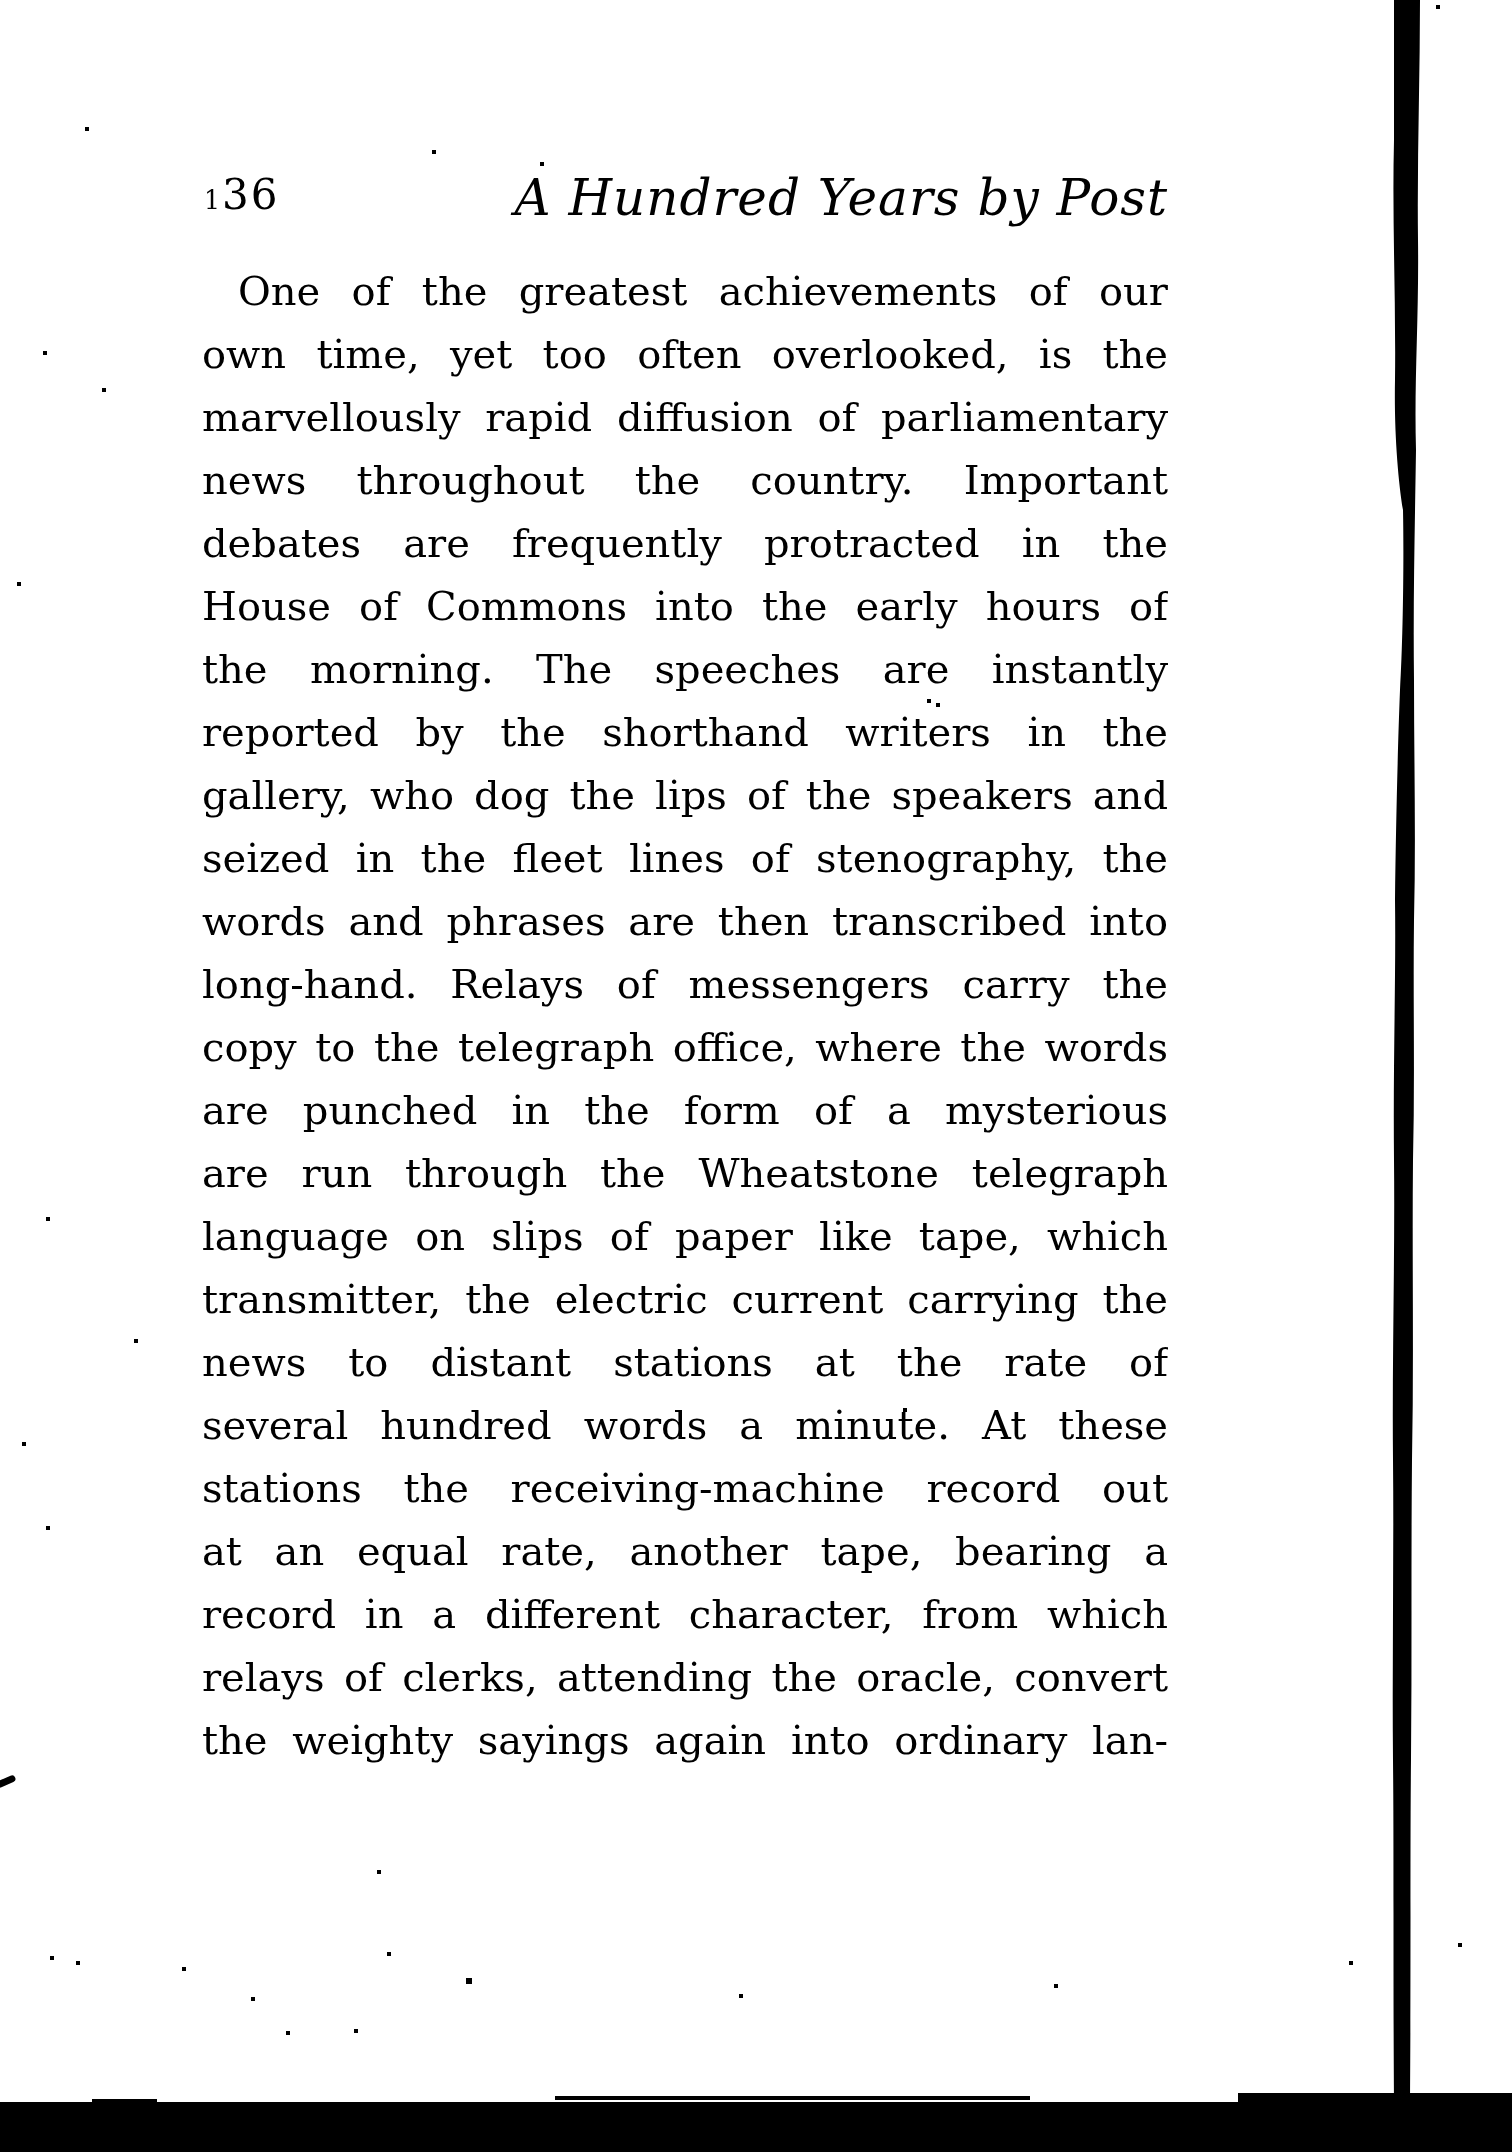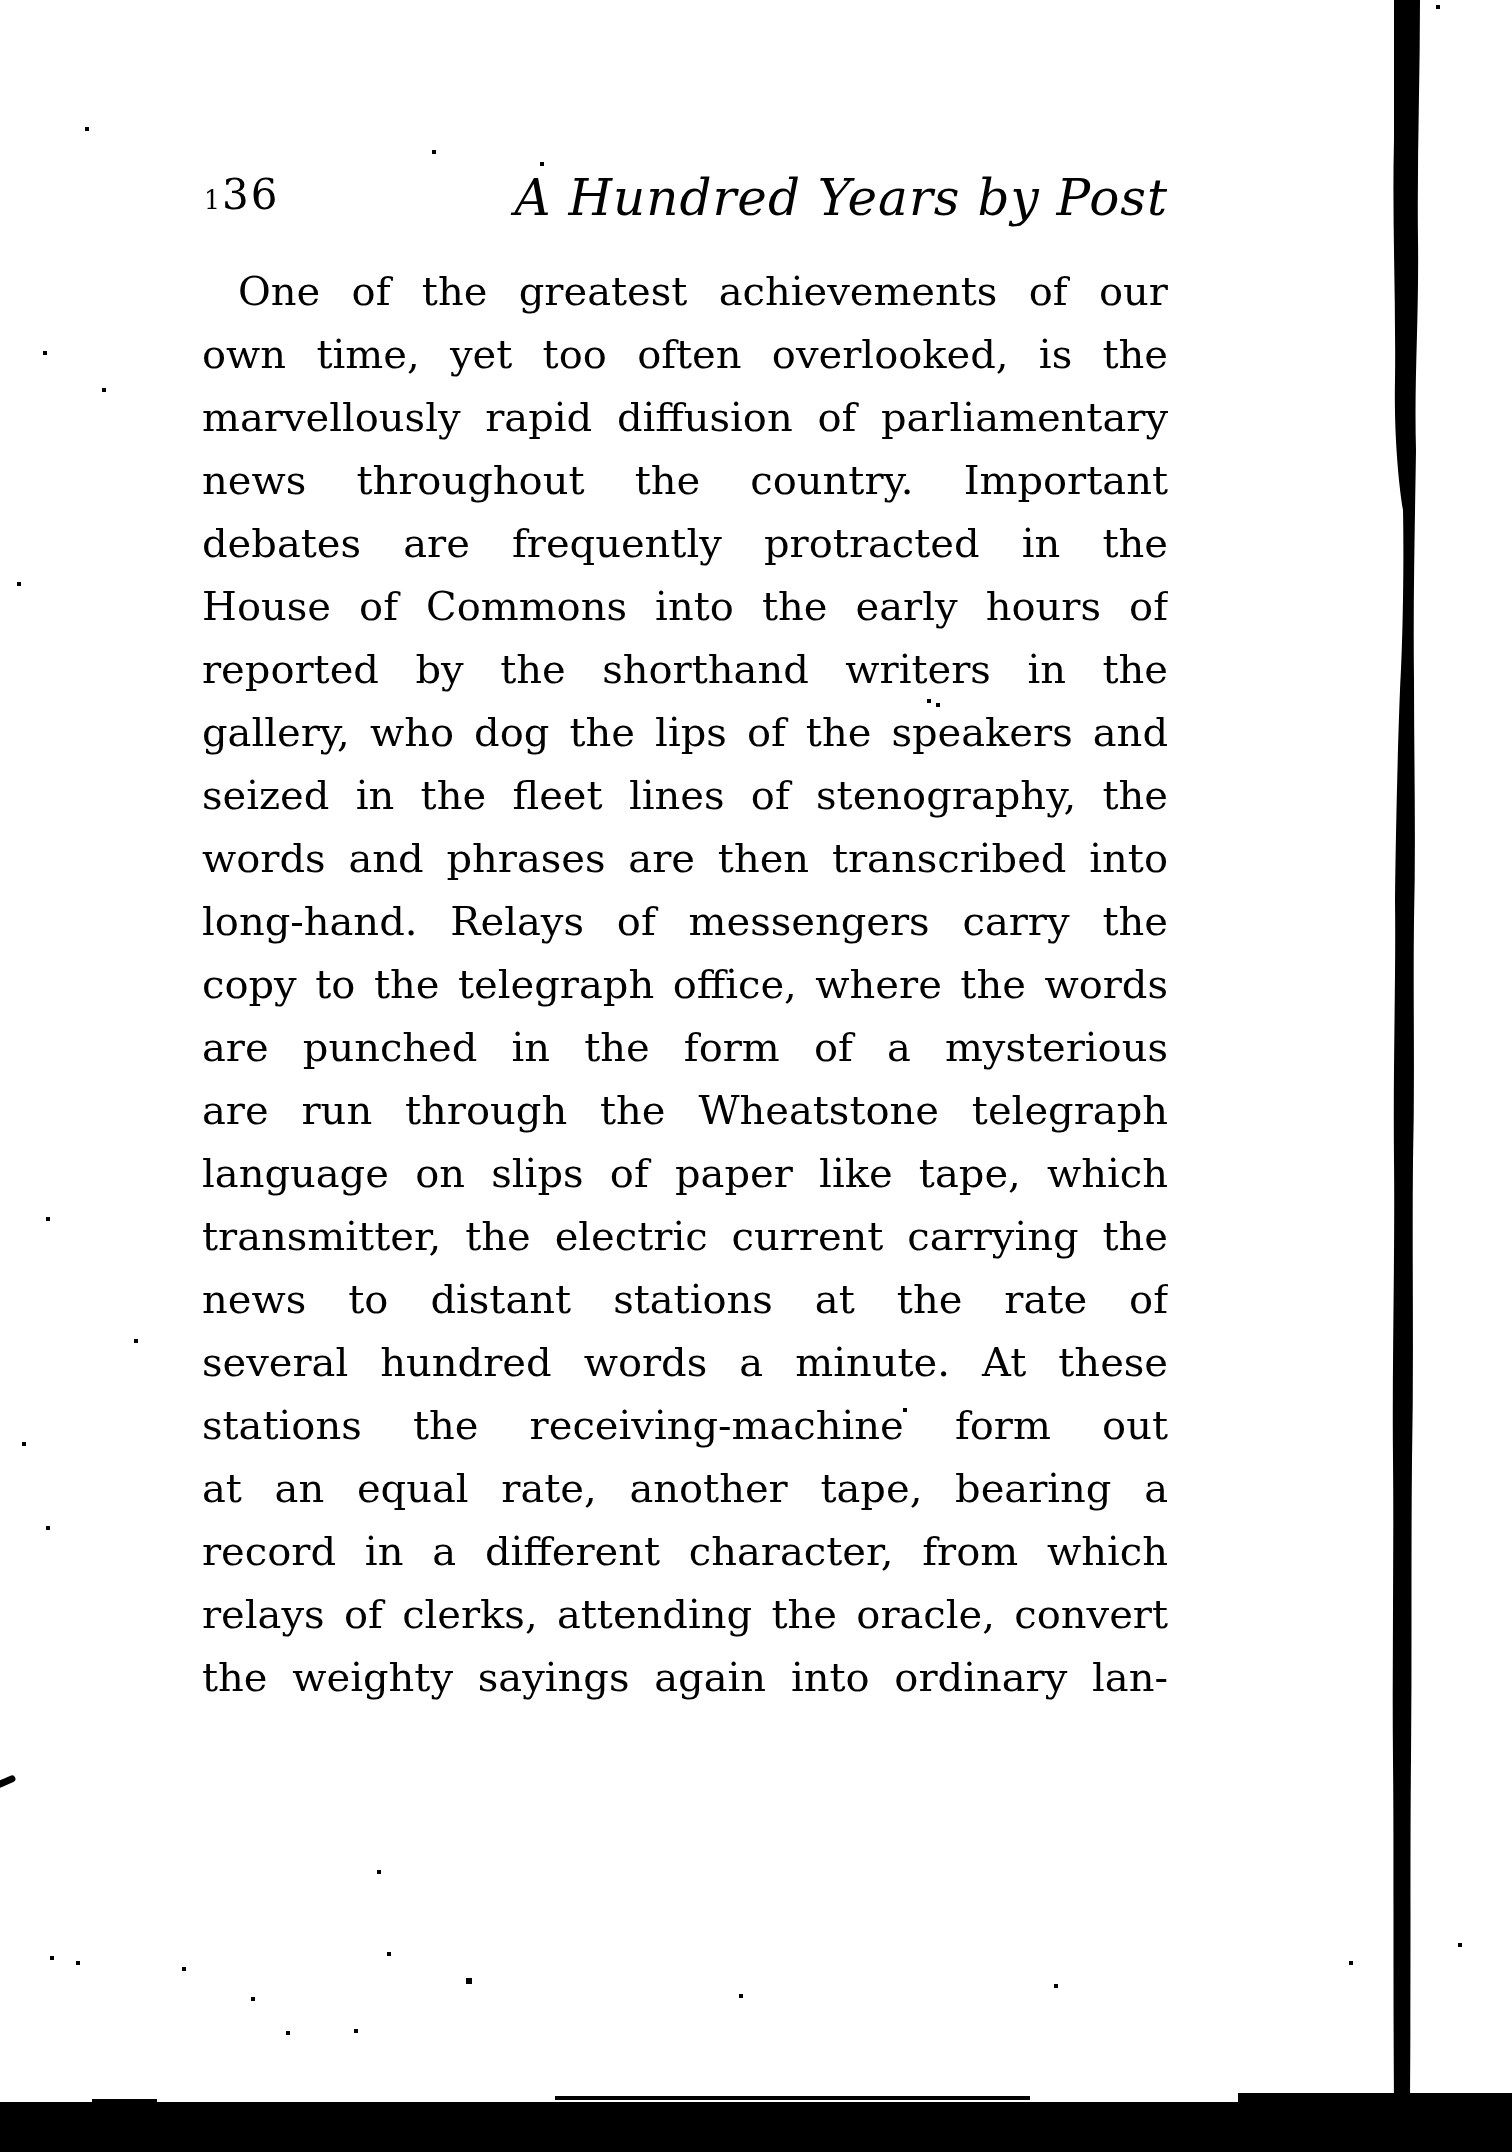--- a/index.html
+++ b/index.html
@@ -100,33 +100,34 @@
     <div class="page-number">136</div>
   </div>
 
   <div class="body-text">
       <div class="text-line first-line">One of the greatest achievements of our</div>
       <div class="text-line">own time, yet too often overlooked, is the</div>
       <div class="text-line">marvellously rapid diffusion of parliamentary</div>
       <div class="text-line">news throughout the country.  Important</div>
       <div class="text-line">debates are frequently protracted in the</div>
       <div class="text-line">House of Commons into the early hours of</div>
+      <div class="text-line">the morning.  The speeches are instantly</div>
       <div class="text-line">reported by the shorthand writers in the</div>
       <div class="text-line">gallery, who dog the lips of the speakers and</div>
       <div class="text-line">seized in the fleet lines of stenography, the</div>
       <div class="text-line">words and phrases are then transcribed into</div>
       <div class="text-line">long-hand.  Relays of messengers carry the</div>
       <div class="text-line">copy to the telegraph office, where the words</div>
       <div class="text-line">are punched in the form of a mysterious</div>
       <div class="text-line">are run through the Wheatstone telegraph</div>
       <div class="text-line">language on slips of paper like tape, which</div>
       <div class="text-line">transmitter, the electric current carrying the</div>
       <div class="text-line">news to distant stations at the rate of</div>
       <div class="text-line">several hundred words a minute.  At these</div>
-      <div class="text-line">stations the receiving-machine form out</div>
+      <div class="text-line">stations the receiving-machine record out</div>
       <div class="text-line">at an equal rate, another tape, bearing a</div>
       <div class="text-line">record in a different character, from which</div>
       <div class="text-line">relays of clerks, attending the oracle, convert</div>
       <div class="text-line">the weighty sayings again into ordinary lan-</div>
     </div>
 
   <svg class="spine-bar" viewBox="0 0 60 2104" preserveAspectRatio="none" aria-hidden="true">
     <path fill="#000000" d="
       M24,0 L50,0
       C50,80 47,160 48,240

